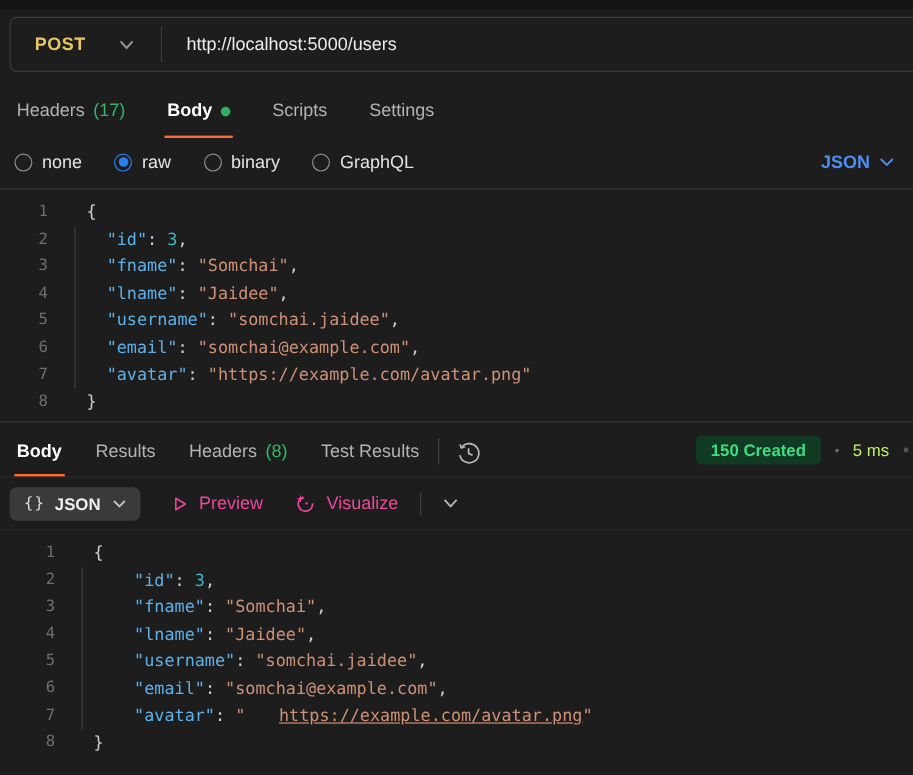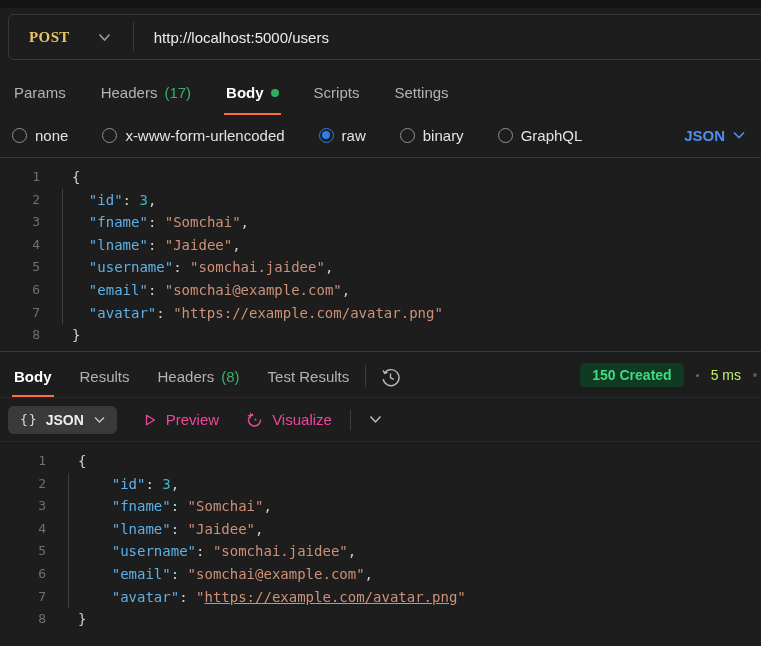--- a/index.html
+++ b/index.html
@@ -13,36 +13,36 @@
   .top-strip { height:8px; background:#141414; }
 
   
   .topbar { padding:6px 0 7px 8px; }
   .url-bar {
     height:46px; margin-right:-6px;
     border:1px solid #3a3a3a; border-radius:6px;
     background:#1d1d1d;
     display:flex; align-items:center;
   }
-  .method-select { display:flex; align-items:center; cursor:pointer; padding-left:20px;font-family:Liberation Serif, serif; }
+  .method-select { display:flex; align-items:center; cursor:pointer; padding-left:20px; }
   .method-label { color:#e7c664; font-weight:bold; font-size:15px; letter-spacing:.4px; }
   .method-chevron { color:#9a9a9a; margin-left:28px; display:flex; }
   .bar-sep { width:1px; height:30px; background:#3a3a3a; margin-left:22px; }
   .url-text { padding-left:20px; font-size:15px; color:#ececec; flex:1; }
 
   
   .req-tabs { display:flex; align-items:flex-end; padding:14px 0 0 12px; column-gap:31px; height:48px; }
   .tab { font-size:15px; color:#b3b3b3; padding:6px 2px 12px; cursor:pointer;
          display:flex; align-items:center; gap:7px; border-bottom:2px solid transparent; }
   .tab .count { color:#35b368; }
   .tab.active { color:#ffffff; font-weight:bold; border-bottom-color:#ff6c37; }
   .tab .dot { width:8px; height:8px; border-radius:50%; background:#2fae62; }
 
   
-  .radio-row { display:flex; align-items:center; padding:10px 14px 12px 12px; column-gap:34px; height:42px; }
+  .radio-row { display:flex; align-items:center; padding:10px 14px 12px 12px; column-gap:27px; height:42px; }
   .radio-item { display:flex; align-items:center; gap:8px; cursor:pointer; font-size:15px; color:#e3e3e3; }
   .radio-circle { width:15px; height:15px; border-radius:50%; border:1.5px solid #8f8f8f;
                   display:flex; align-items:center; justify-content:center; flex:none; }
   .radio-item.selected .radio-circle { border-color:#2b7de9; }
   .radio-item.selected .radio-circle::after { content:""; width:8px; height:8px; border-radius:50%; background:#2b7de9; }
   .format-select { margin-left:auto; display:flex; align-items:center; gap:8px;
                    color:#4e8ff0; font-size:15px; font-weight:bold; cursor:pointer; margin-right:2px; }
   .format-select .method-chevron { color:#4e8ff0; margin-left:0; }
 
   
@@ -54,21 +54,21 @@
   .req-editor .gutter { width:40px; }
   .res-editor .gutter { width:46px; }
   .code { padding-left:32px; color:#cfcfcf; }
   .indent-guide { position:absolute; top:30.6px; width:1px; height:135.6px; background:#3f3f3f; }
   .req-editor .indent-guide { left:62px; }
   .res-editor .indent-guide { left:68px; }
   .tk-p { color:#cfcfcf; }
   .tk-k { color:#5fb0e8; }
   .tk-s { color:#ce9178; }
   .tk-n { color:#3fb6c6; }
-  .tk-u { color:#ce9178; text-decoration:underline; cursor:pointer; }
+  .tk-u { color:#ce9178; text-decoration:underline; cursor:pointer;margin-left:28px; }
 
   
   .res-header { display:flex; align-items:flex-end; padding:6px 8px 0 12px; height:46px; border-bottom:1px solid #282828; }
   .res-tabs { display:flex; align-items:flex-end; column-gap:24px; }
   .res-header .tab { padding:6px 2px 10px; }
   .vsep { width:1px; height:22px; background:#3f3f3f; margin:0 14px 10px; }
   .icon-btn { color:#b9b9b9; display:flex; align-items:center; padding-bottom:9px; cursor:pointer; }
   .res-meta { margin-left:auto; display:flex; align-items:center; gap:12px; padding-bottom:10px; }
   .status-badge { background:#113a23; color:#3edc81; font-size:14px; font-weight:bold;
                   padding:4px 12px; border-radius:4px; }
@@ -102,46 +102,39 @@
           </svg>
       </span>
     </div>
     <div class="bar-sep"></div>
     <div class="url-text">http://localhost:5000/users</div>
   </div>
 </div>
 
 <div class="req-tabs" id="req-tabs">
     <div class="tab">
-      <span>Params</span>
-    </div>
-    <div class="tab">
       <span>Headers</span>
       <span class="count">(17)</span>
     </div>
     <div class="tab active">
       <span>Body</span>
       <span class="dot"></span>
     </div>
     <div class="tab">
       <span>Scripts</span>
     </div>
     <div class="tab">
       <span>Settings</span>
     </div>
   </div>
 
 <div class="radio-row" id="radio-row">
     <div class="radio-item">
       <span class="radio-circle"></span>
       <span>none</span>
-    </div>
-    <div class="radio-item">
-      <span class="radio-circle"></span>
-      <span>x-www-form-urlencoded</span>
     </div>
     <div class="radio-item selected">
       <span class="radio-circle"></span>
       <span>raw</span>
     </div>
     <div class="radio-item">
       <span class="radio-circle"></span>
       <span>binary</span>
     </div>
     <div class="radio-item">

